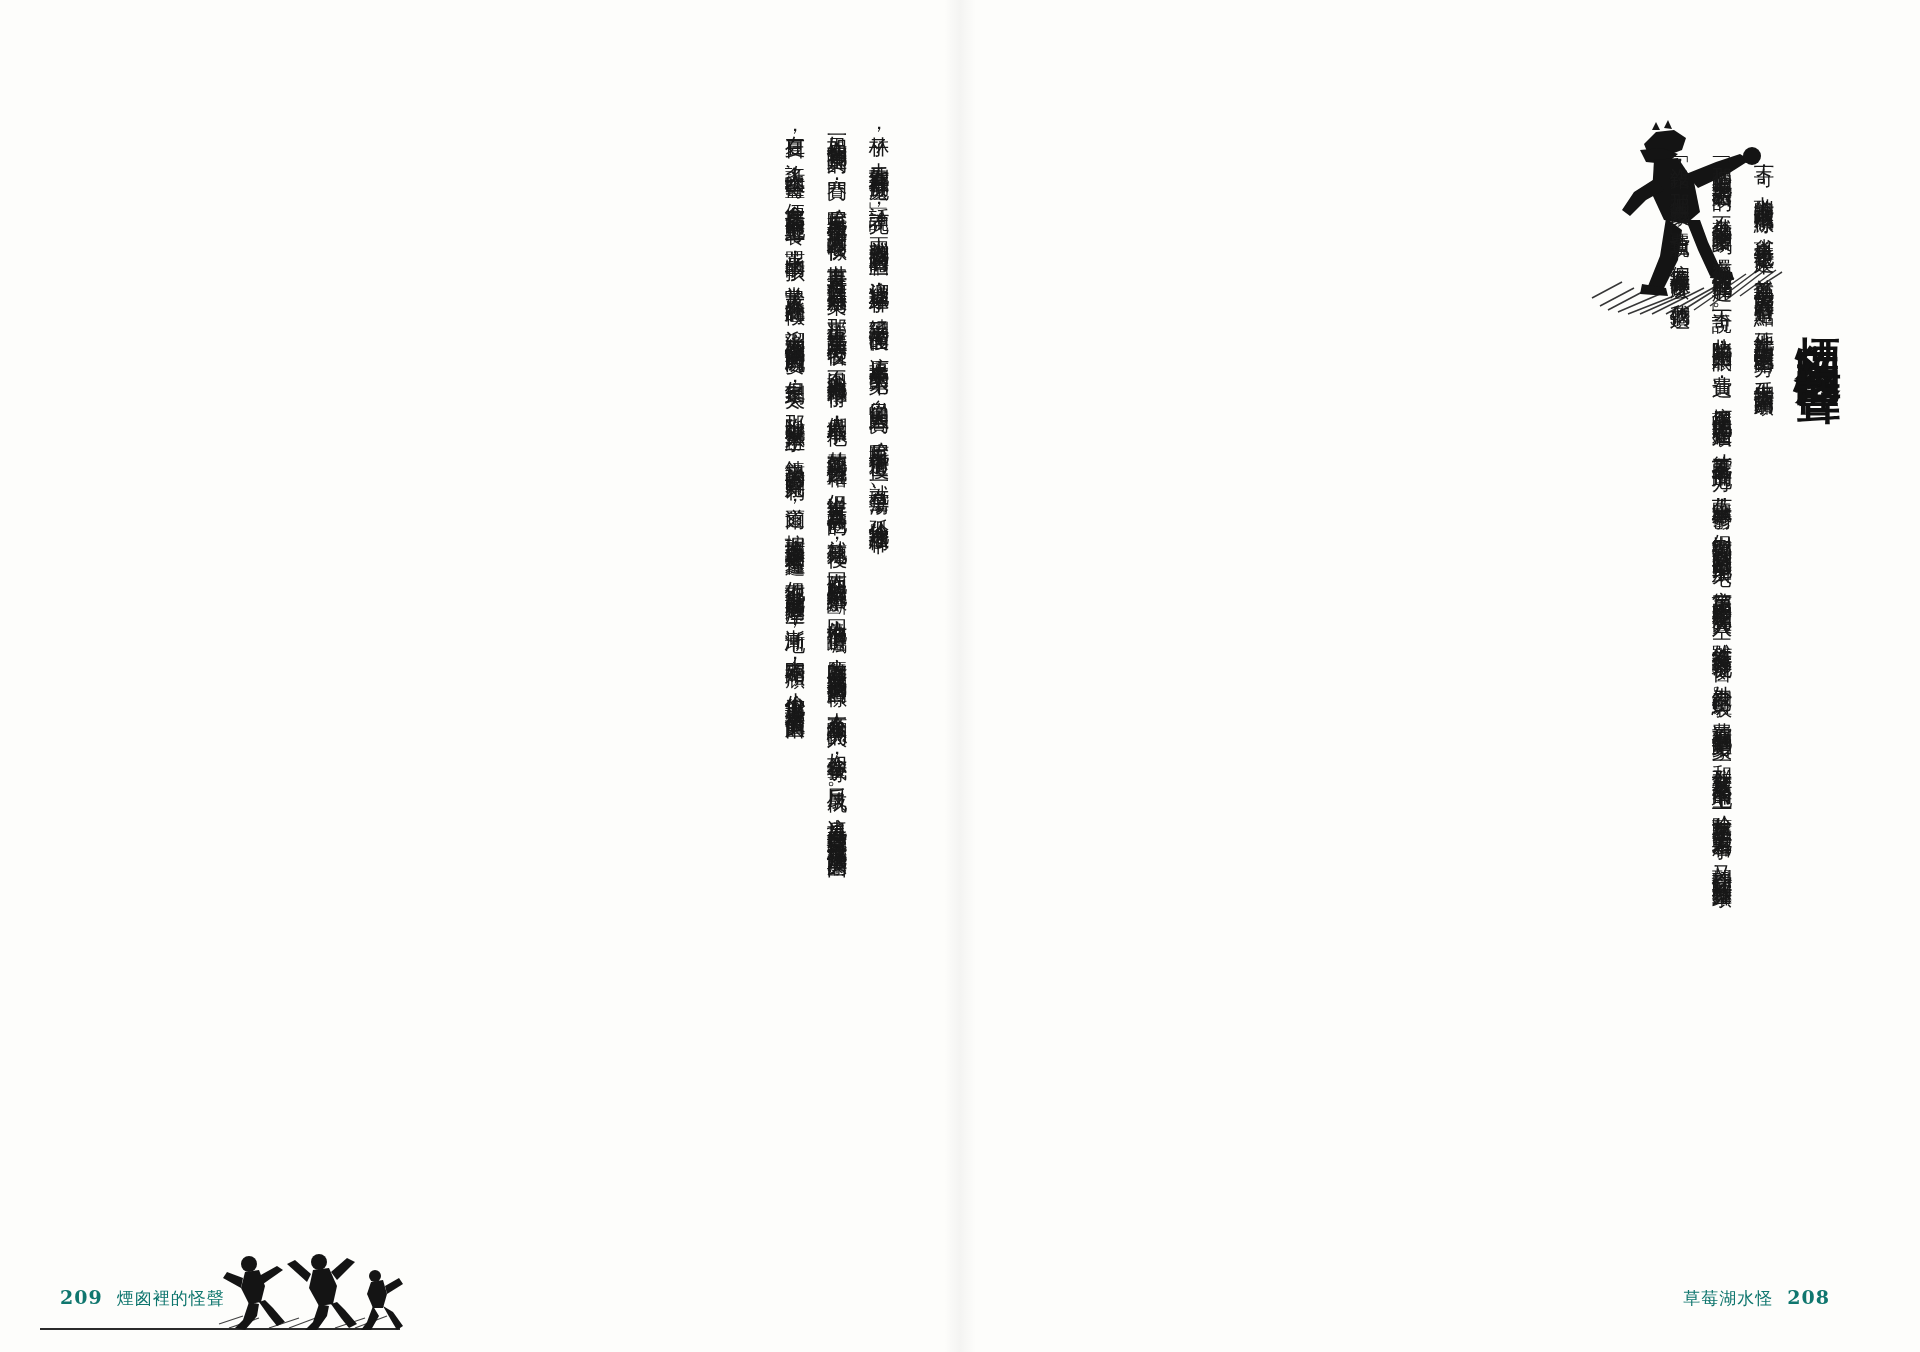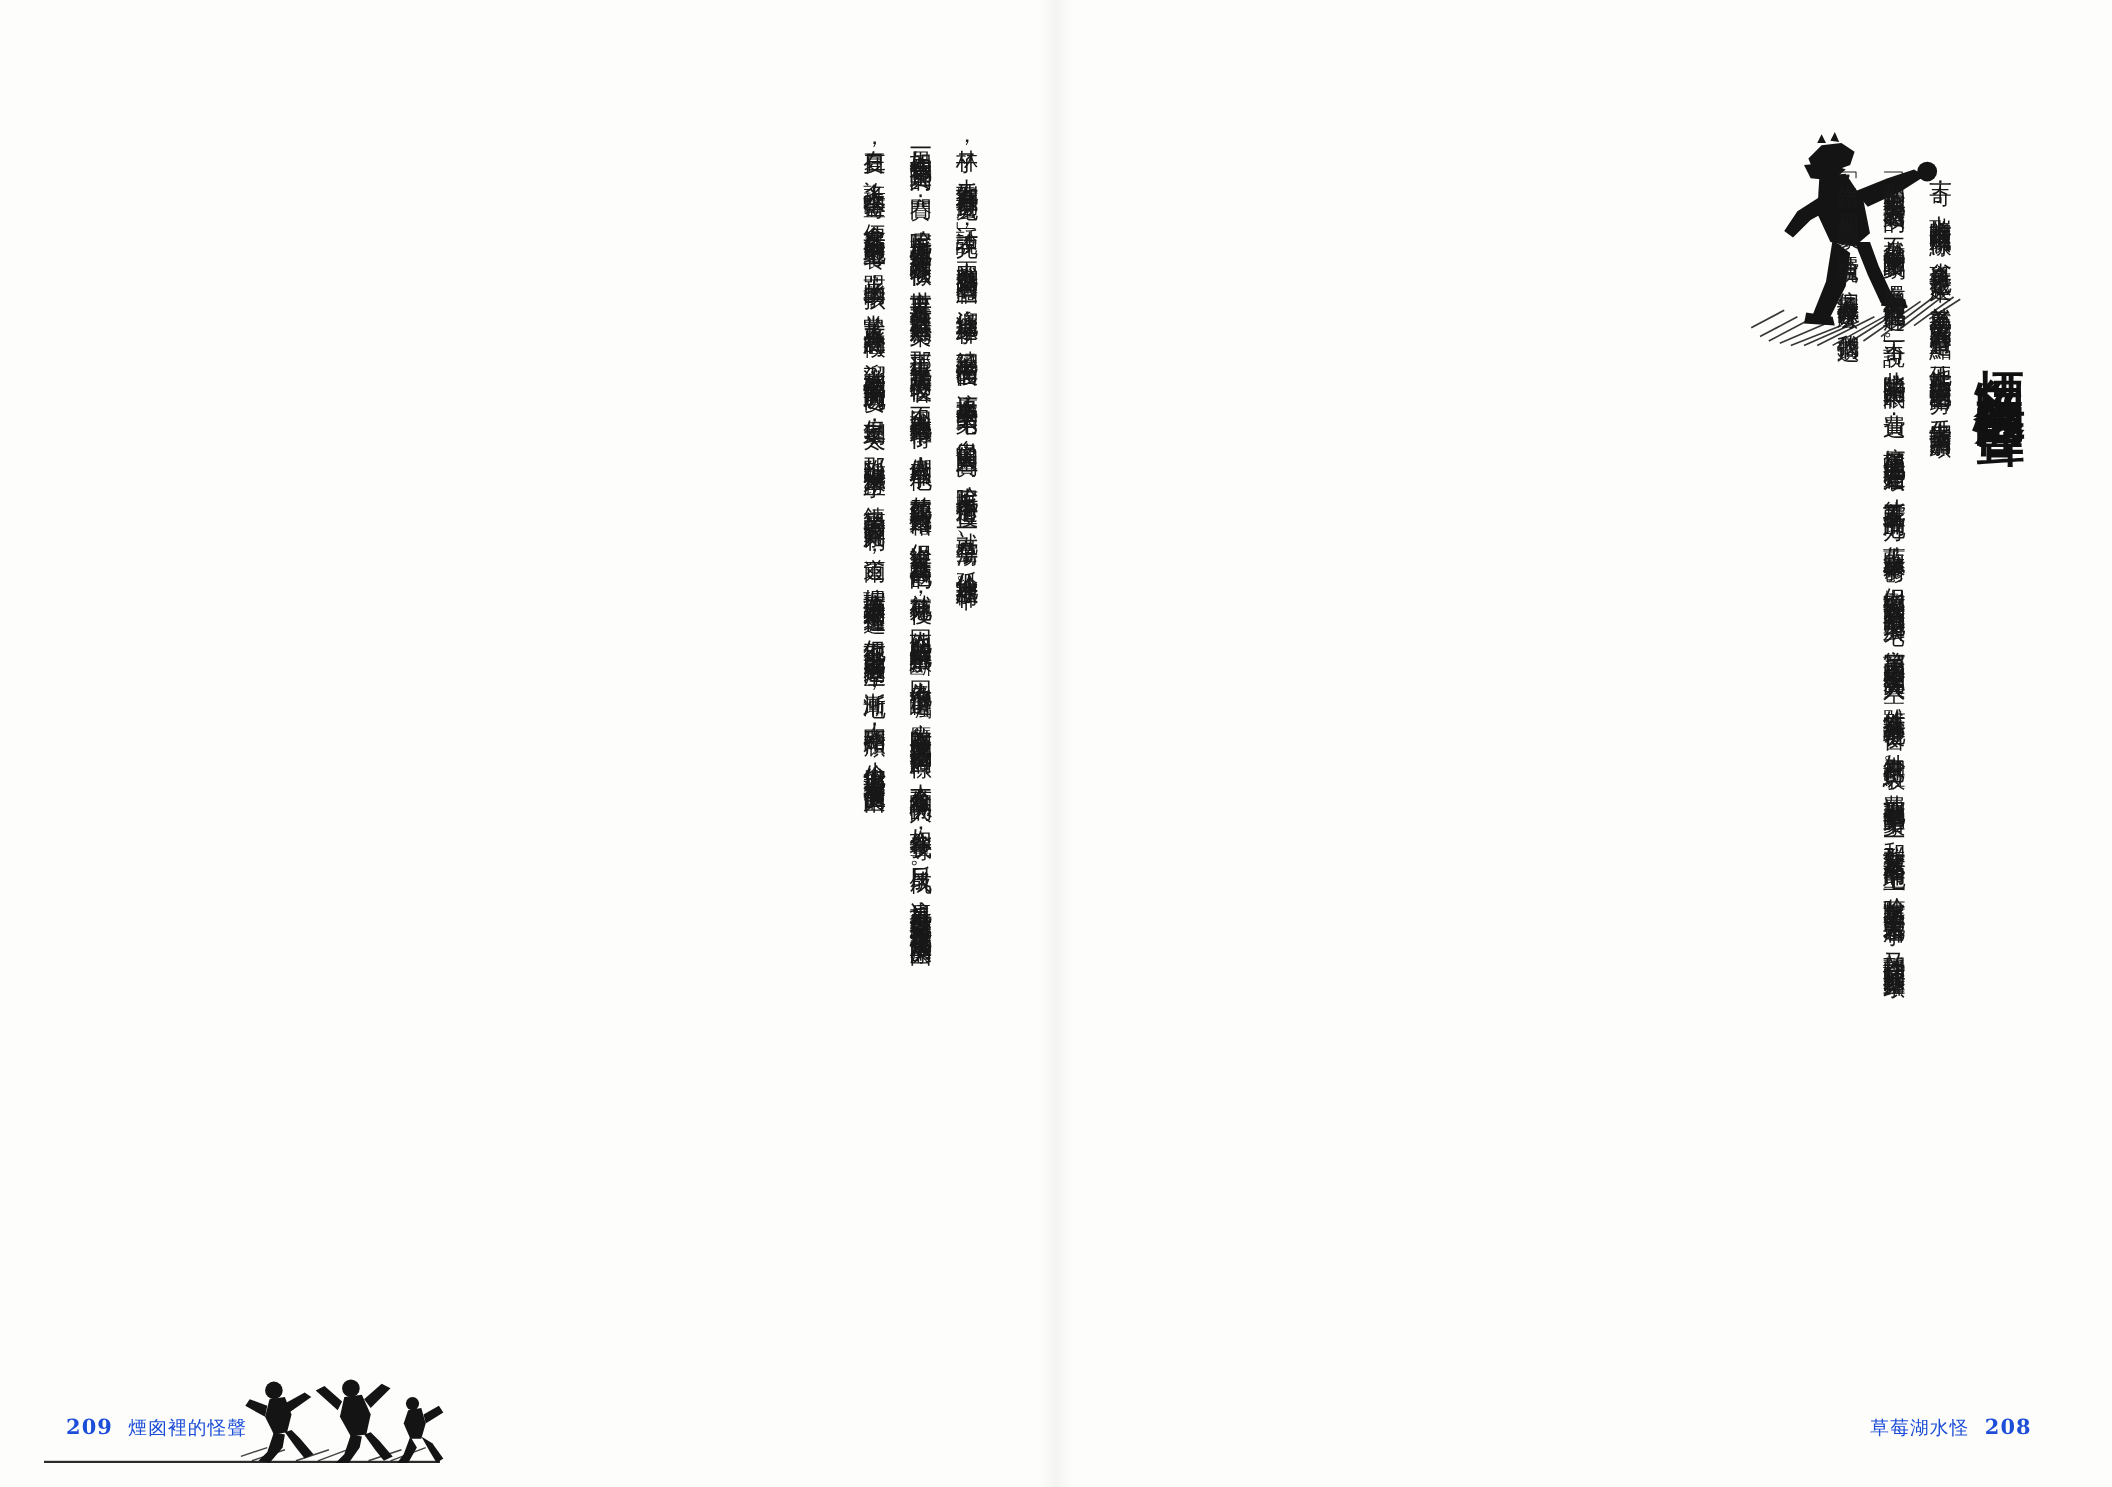--- a/index.html
+++ b/index.html
@@ -87,30 +87,30 @@
     color: #111;
   }
 
   
   .folio {
     position: absolute;
     bottom: 42px;
     font-family: "DejaVu Sans", sans-serif;
     font-size: 17px;
     letter-spacing: 1px;
-    color: #1d4ed8;
+    color: #0f766e;
     white-space: nowrap;
   }
   .folio .num {
     font-family: "DejaVu Serif", serif;
     font-weight: bold;
     font-size: 19px;
   }
   #folio-right {
-    right: 73px;
+    right: 90px;
     bottom: 42px;
   }
   #folio-left {
     left: 60px;
     bottom: 42px;
   }
   #folio-left .num { margin-right: 14px; }
   #folio-right .num { margin-left: 14px; }
 
   

